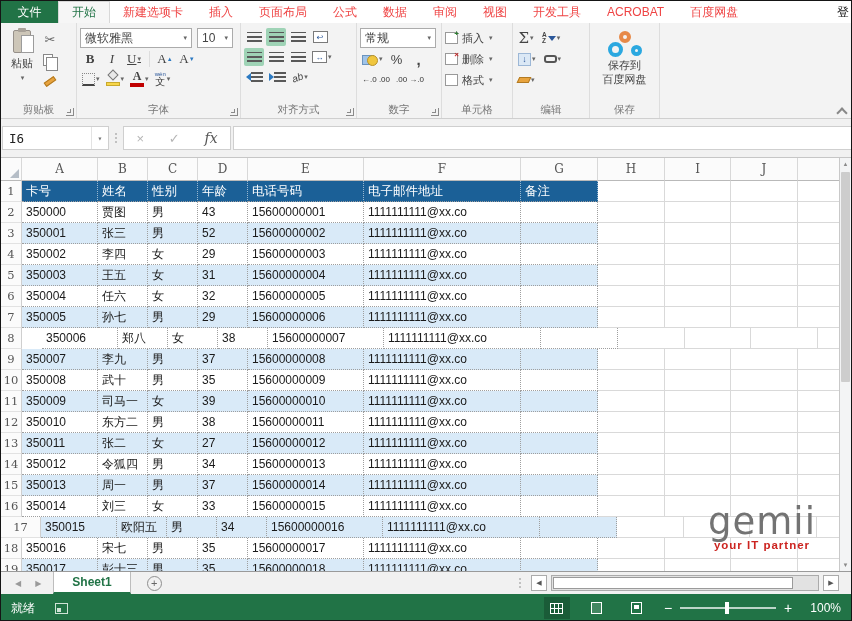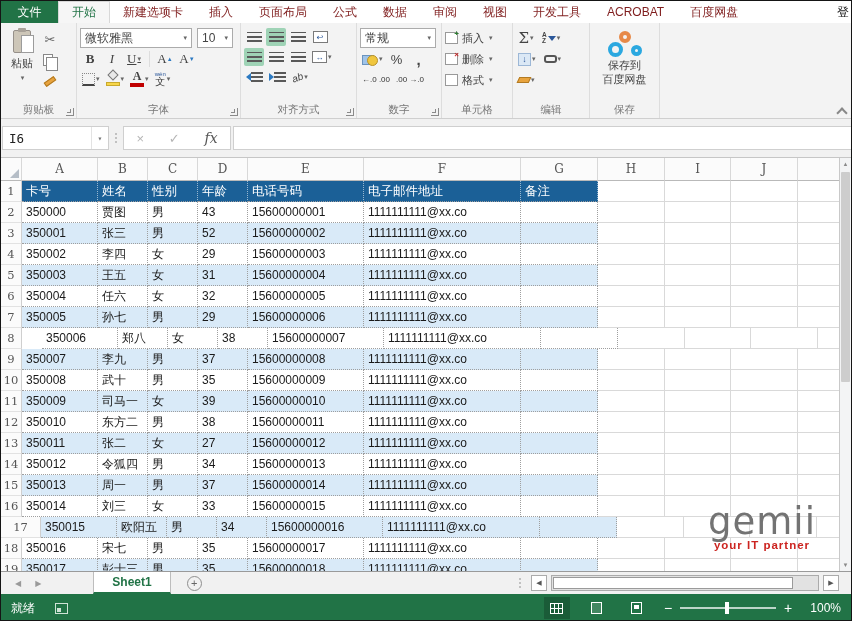--- a/index.html
+++ b/index.html
@@ -6,21 +6,21 @@
   html,body { background:#888; }
   body { font-family: "Liberation Sans", "DejaVu Sans", sans-serif; }
   .app { position:relative; width:852px; height:621px; background:#fff; overflow:hidden;
          border:1px solid #151515; }
 
   
   .tabstrip { height:22px; background:#fff; display:flex; align-items:stretch; }
   .file-btn { width:57px; background:#217346; color:#fff; font-size:12px; display:flex;
               align-items:center; justify-content:center; }
   .tabs { display:flex; }
-  .tab { padding:0 13px; font-size:12px; color:#7f1d1d; display:flex; align-items:center; }
+  .tab { padding:0 13px; font-size:12px; color:#ef4444; display:flex; align-items:center; }
   .tab.active { color:#217346; background:#f6f6f6; border:1px solid #d8d8d8; border-bottom:none; }
   .spacer { flex:1; }
   .signin { font-size:12px; color:#222; display:flex; align-items:center; padding-right:0px;
             width:14px; overflow:hidden; }
 
   
   .ribbon { height:96px; background:#f3f3f3; border-bottom:1px solid #cfcfcf; display:flex;
             position:relative; font-size:11px; color:#444; }
   .group { position:relative; border-right:1px solid #ddd; padding:3px 3px 15px 3px; height:100%; }
   .glabel { position:absolute; bottom:1px; left:0; right:0; text-align:center; font-size:10.5px; color:#777; }
@@ -171,21 +171,21 @@
                   display:flex; align-items:center; justify-content:center; }
   .vscroll .up { top:0; }
   .vscroll .down { bottom:0; }
   .vthumb { position:absolute; left:1px; top:14px; width:9px; height:210px; background:#cdcdcd; border-radius:1px; }
 
   
   .sheetbar { height:23px; background:#f1f1f1; border-top:1px solid #9a9a9a; display:flex; align-items:stretch; }
   .snav { display:flex; align-items:center; gap:14px; padding:0 12px 0 14px; color:#9a9a9a; font-size:8px; }
   .stab { background:#fff; border-left:1px solid #bdbdbd; border-right:1px solid #bdbdbd;
           border-bottom:2px solid #217346; display:flex; align-items:center; padding:0 18px;
-          color:#217346; font-weight:bold; font-size:12px;margin-left:40px; }
+          color:#217346; font-weight:bold; font-size:12px; }
   .addsheet { width:15px; height:15px; border:1px solid #8f8f8f; border-radius:50%; color:#666; font-size:11px;
               display:flex; align-items:center; justify-content:center; align-self:center; margin-left:16px; line-height:0; }
   .hscroll { margin-left:auto; display:flex; align-items:center; gap:4px; padding-right:12px; }
   .hs-arr { width:16px; height:16px; border:1px solid #ababab; background:#fff; color:#555; font-size:7px;
             display:flex; align-items:center; justify-content:center; }
   .hs-track { width:268px; height:16px; border:1px solid #ababab; background:#e2e2e2; position:relative; }
   .hs-thumb { position:absolute; left:1px; top:1px; bottom:1px; width:240px; background:#fff; border:1px solid #9a9a9a; }
 
   
   .status { height:28px; background:#217346; color:#fff; display:flex; align-items:center; font-size:12px;

